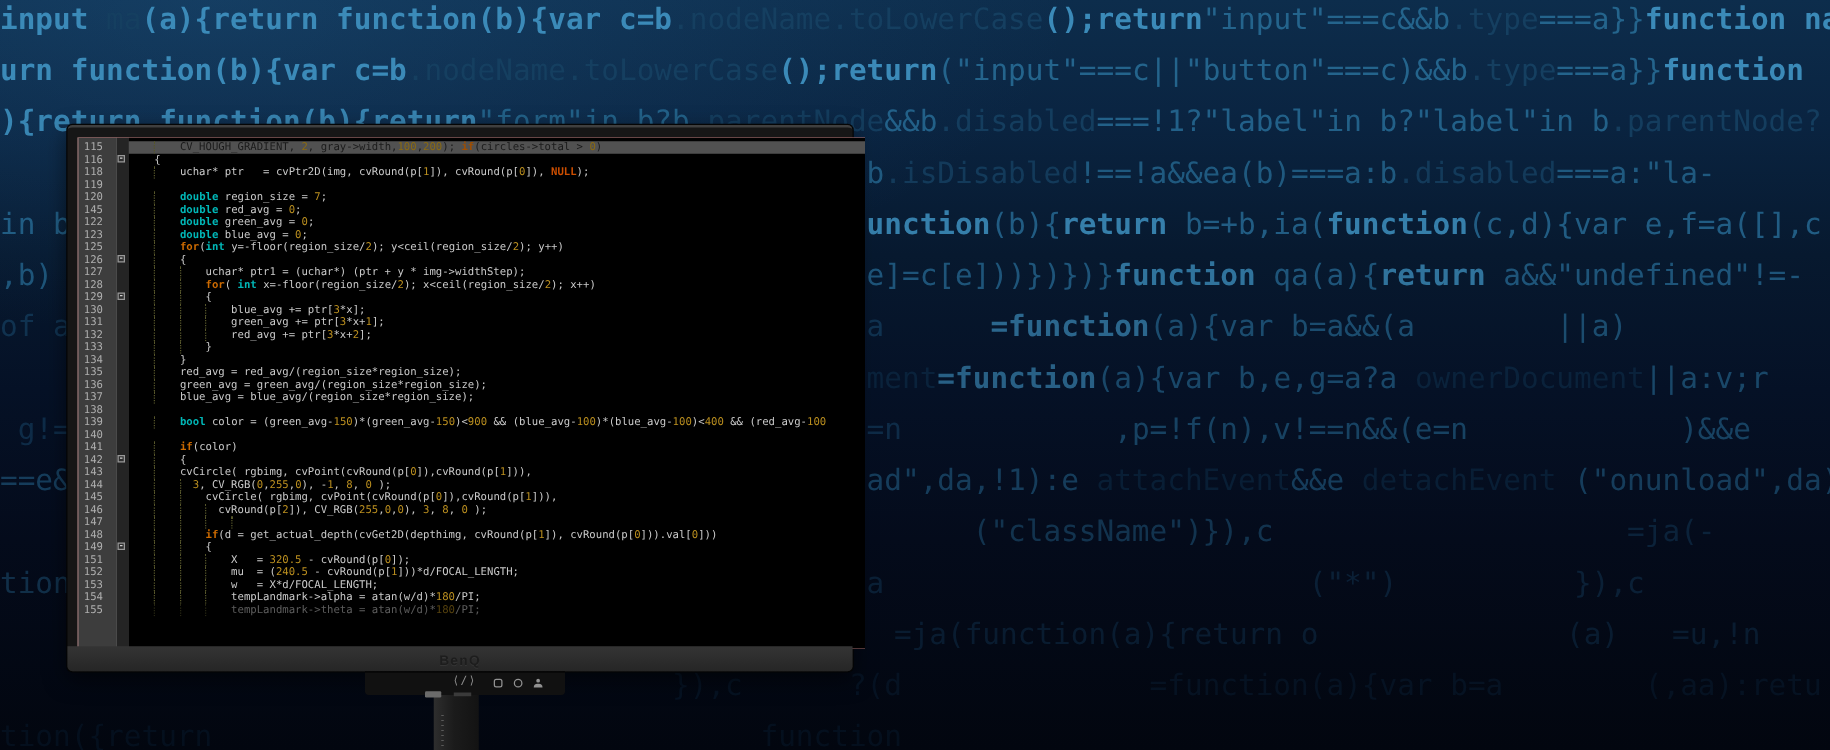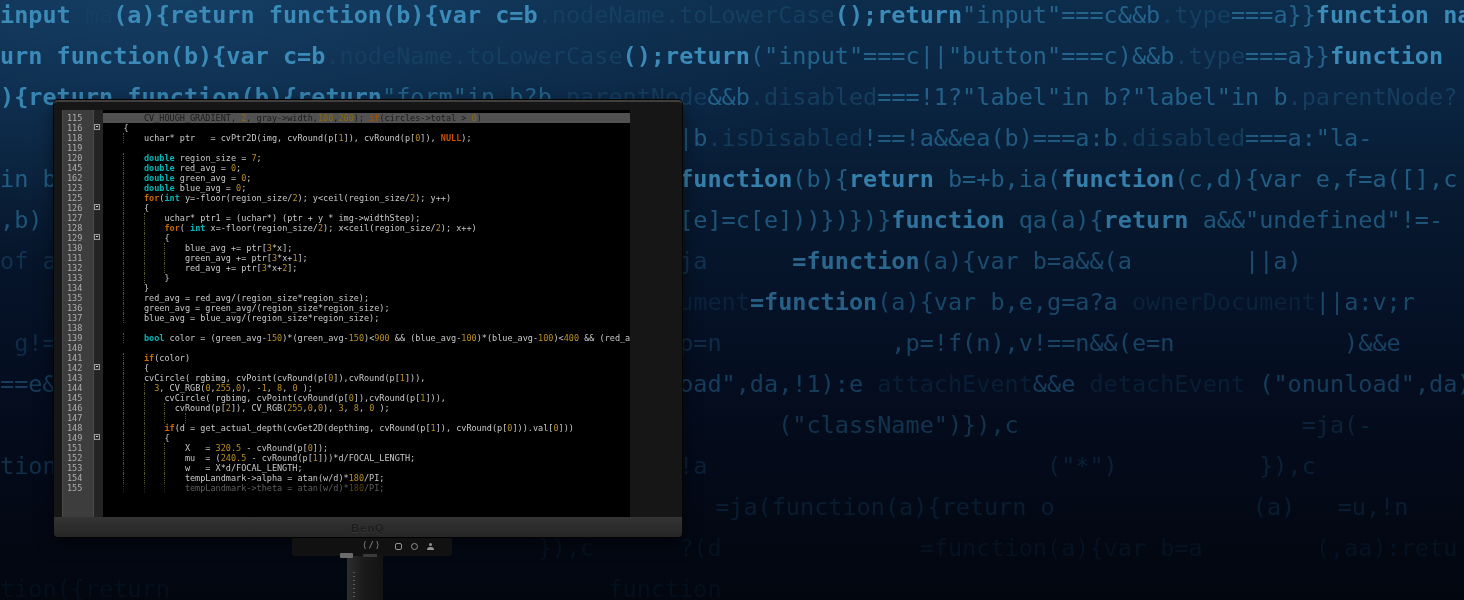--- a/index.html
+++ b/index.html
@@ -13,21 +13,21 @@
     font-size:23.5px;white-space:pre;overflow:hidden;color:#24648c;}
   .bgrow i{font-style:normal;}
   .bgrow .b{color:#3b8ab8;font-weight:bold;}
   .bgrow .m{color:#24648c;}
   .bgrow .d{color:#153f60;}
   .bgrow .xd{color:#0d2c47;}
   
   .monitor{position:absolute;left:54px;top:100px;width:628px;height:437px;
     background:#161616;border-radius:4px;border-top:2px solid #3f3f3f;
     box-shadow:0 0 0 1px #050505, 0 6px 18px rgba(0,0,0,.55);box-sizing:border-box;}
-  .screen{position:absolute;left:8px;top:8px;width:568px;height:409px;background:#fca5a5;overflow:hidden;
+  .screen{position:absolute;left:8px;top:8px;width:630px;height:409px;background:#fca5a5;overflow:hidden;
     border-left:1px solid #4a4a4a;box-sizing:border-box;}
   .chin{position:absolute;left:0;bottom:0;width:628px;height:20px;background:linear-gradient(180deg,#343434,#262626);
     border-radius:0 0 4px 4px;text-align:center;}
   .logo{font-family:"Liberation Sans",sans-serif;font-size:11px;font-weight:bold;color:#1d1d1d;
     letter-spacing:1px;line-height:20px;text-shadow:0 1px 0 rgba(90,90,90,.25);}
   
   .editor{position:absolute;left:0;top:0;width:100%;height:100%;padding-top:3px;box-sizing:border-box;
     font-size:8.5px;line-height:10px;
     background:linear-gradient(90deg,#3d3d3d 0 30px,#4a4a4a 30px 31px,#242424 31px 40px,#000 40px);}
   .line{position:relative;height:10px;white-space:pre;}
@@ -90,21 +90,21 @@
 
   <div class="monitor">
     <div class="screen">
       <div class="editor" id="editor">
           <div class="line hl"><span class="ln">115</span><span class="fold"></span><span class="code"><u class="g" style="left:4ch"></u>        CV_HOUGH_GRADIENT, <i class="n">2</i>, gray-&gt;width,<i class="n">100</i>,<i class="n">200</i>); <i class="k">if</i>(circles-&gt;total &gt; <i class="n">0</i>)</span></div>
           <div class="line"><span class="ln">116</span><span class="fold"><span class="fb"></span></span><span class="code">    {</span></div>
           <div class="line"><span class="ln">118</span><span class="fold"></span><span class="code"><u class="g" style="left:4ch"></u>        uchar* ptr   = cvPtr2D(img, cvRound(p[<i class="n">1</i>]), cvRound(p[<i class="n">0</i>]), <i class="c">NULL</i>);</span></div>
           <div class="line"><span class="ln">119</span><span class="fold"></span><span class="code"></span></div>
           <div class="line"><span class="ln">120</span><span class="fold"></span><span class="code"><u class="g" style="left:4ch"></u>        <i class="t">double</i> region_size = <i class="n">7</i>;</span></div>
           <div class="line"><span class="ln">145</span><span class="fold"></span><span class="code"><u class="g" style="left:4ch"></u>        <i class="t">double</i> red_avg = <i class="n">0</i>;</span></div>
-          <div class="line"><span class="ln">162</span><span class="fold"></span><span class="code"><u class="g" style="left:4ch"></u>        <i class="t">double</i> green_avg = <i class="n">0</i>;</span></div>
+          <div class="line"><span class="ln">122</span><span class="fold"></span><span class="code"><u class="g" style="left:4ch"></u>        <i class="t">double</i> green_avg = <i class="n">0</i>;</span></div>
           <div class="line"><span class="ln">123</span><span class="fold"></span><span class="code"><u class="g" style="left:4ch"></u>        <i class="t">double</i> blue_avg = <i class="n">0</i>;</span></div>
           <div class="line"><span class="ln">125</span><span class="fold"></span><span class="code"><u class="g" style="left:4ch"></u>        <i class="k">for</i>(<i class="t">int</i> y=-floor(region_size/<i class="n">2</i>); y&lt;ceil(region_size/<i class="n">2</i>); y++)</span></div>
           <div class="line"><span class="ln">126</span><span class="fold"><span class="fb"></span></span><span class="code"><u class="g" style="left:4ch"></u>        {</span></div>
           <div class="line"><span class="ln">127</span><span class="fold"></span><span class="code"><u class="g" style="left:4ch"></u><u class="g" style="left:8ch"></u>            uchar* ptr1 = (uchar*) (ptr + y * img-&gt;widthStep);</span></div>
           <div class="line"><span class="ln">128</span><span class="fold"></span><span class="code"><u class="g" style="left:4ch"></u><u class="g" style="left:8ch"></u>            <i class="k">for</i>( <i class="t">int</i> x=-floor(region_size/<i class="n">2</i>); x&lt;ceil(region_size/<i class="n">2</i>); x++)</span></div>
           <div class="line"><span class="ln">129</span><span class="fold"><span class="fb"></span></span><span class="code"><u class="g" style="left:4ch"></u><u class="g" style="left:8ch"></u>            {</span></div>
           <div class="line"><span class="ln">130</span><span class="fold"></span><span class="code"><u class="g" style="left:4ch"></u><u class="g" style="left:8ch"></u><u class="g" style="left:12ch"></u>                blue_avg += ptr[<i class="n">3</i>*x];</span></div>
           <div class="line"><span class="ln">131</span><span class="fold"></span><span class="code"><u class="g" style="left:4ch"></u><u class="g" style="left:8ch"></u><u class="g" style="left:12ch"></u>                green_avg += ptr[<i class="n">3</i>*x+<i class="n">1</i>];</span></div>
           <div class="line"><span class="ln">132</span><span class="fold"></span><span class="code"><u class="g" style="left:4ch"></u><u class="g" style="left:8ch"></u><u class="g" style="left:12ch"></u>                red_avg += ptr[<i class="n">3</i>*x+<i class="n">2</i>];</span></div>
           <div class="line"><span class="ln">133</span><span class="fold"></span><span class="code"><u class="g" style="left:4ch"></u><u class="g" style="left:8ch"></u>            }</span></div>

